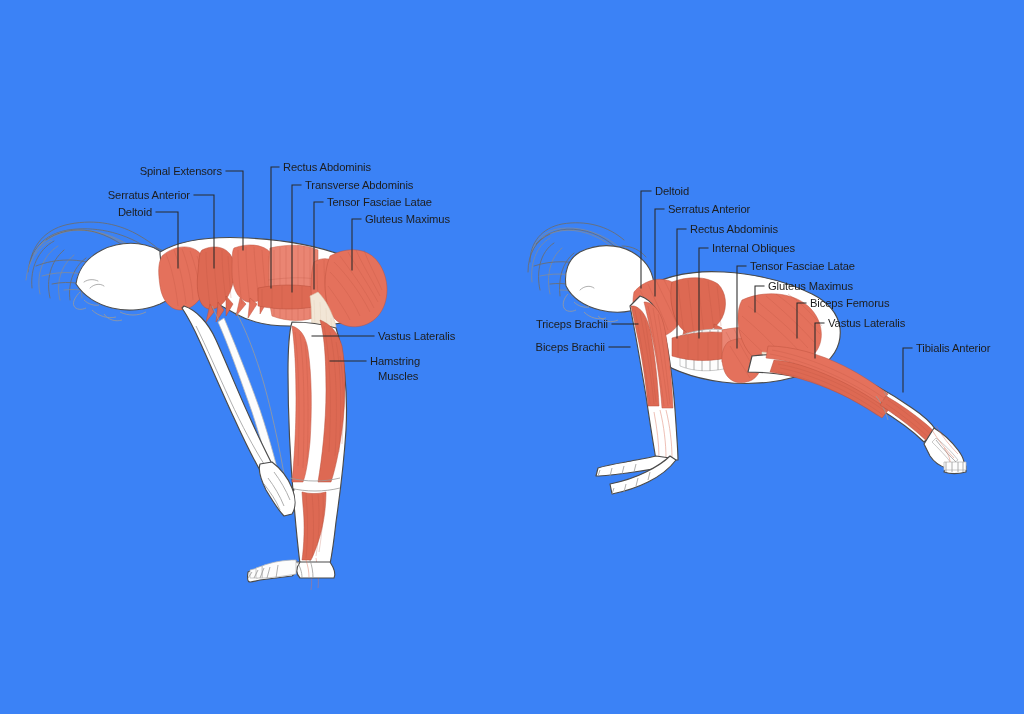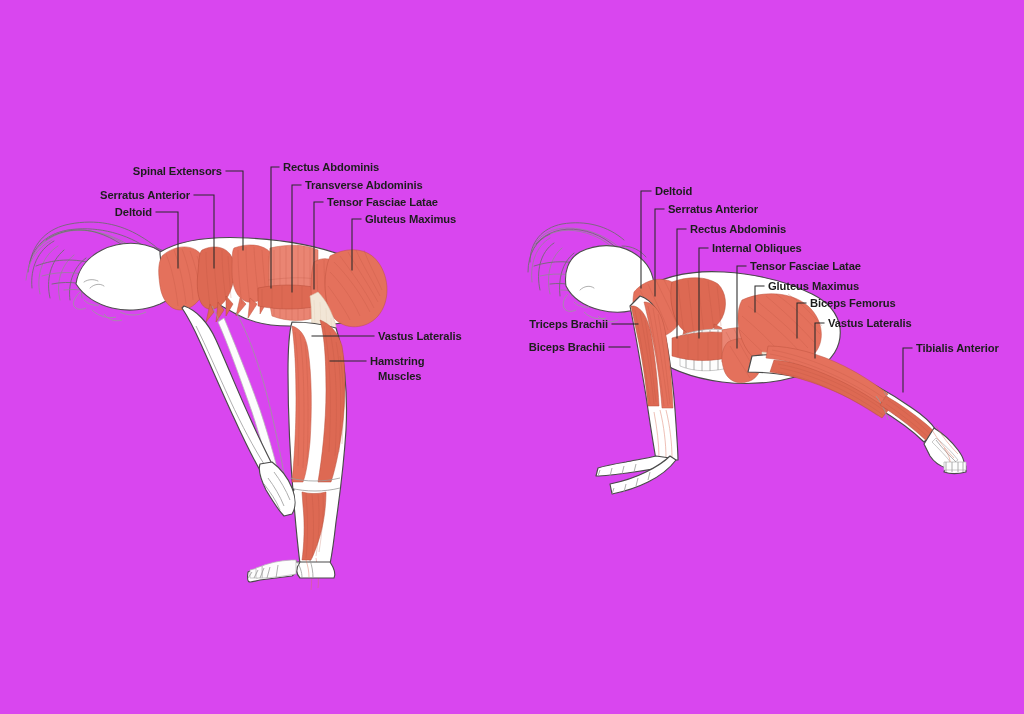--- a/index.html
+++ b/index.html
@@ -2,21 +2,21 @@
 <html><head>
 <meta charset="utf-8">
 <title>Yoga Muscle Anatomy</title>
 <style>
   html,body{margin:0;padding:0;background:#ffffff;}
   body{
     width:1024px;height:714px;
     font-family:"Liberation Sans","DejaVu Sans",sans-serif;
     overflow:hidden;position:relative;
   }
-  #stage{position:absolute;inset:0;width:1024px;height:714px;background:#d946ef;font-weight:bold;}
+  #stage{position:absolute;inset:0;width:1024px;height:714px;background:#3b82f6;}
   svg.figure{position:absolute;top:0;left:0;width:1024px;height:714px;overflow:visible;}
   .lbl{
     font-family:"Liberation Sans","DejaVu Sans",sans-serif;
     font-size:11.2px;
     fill:#1d1d1d;
     letter-spacing:-0.1px;
   }
   .lbl.r{text-anchor:end;}
   .lbl.l{text-anchor:start;}
   .leader{stroke:#2a2a2a;stroke-width:1.05;fill:none;stroke-linecap:square;}

